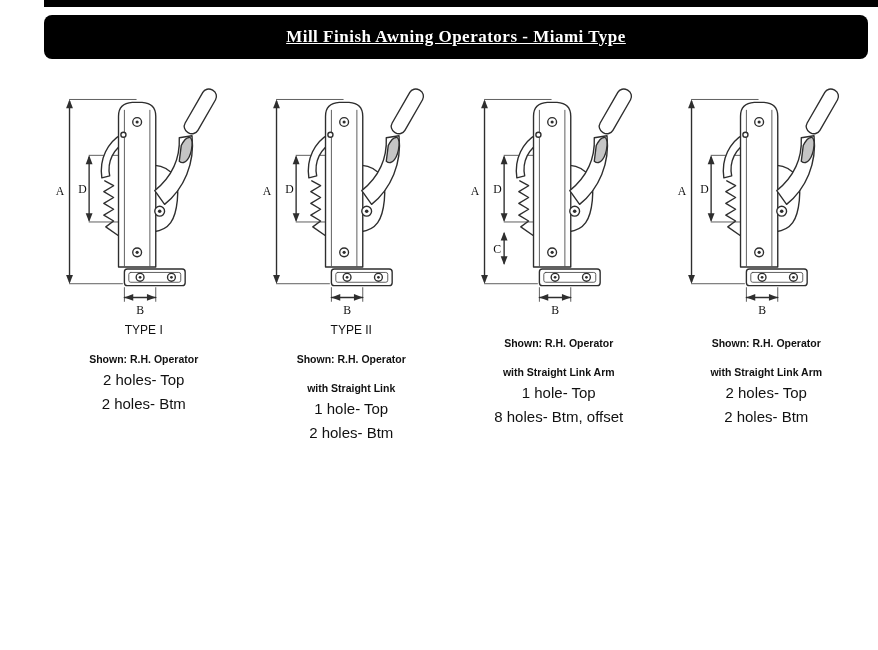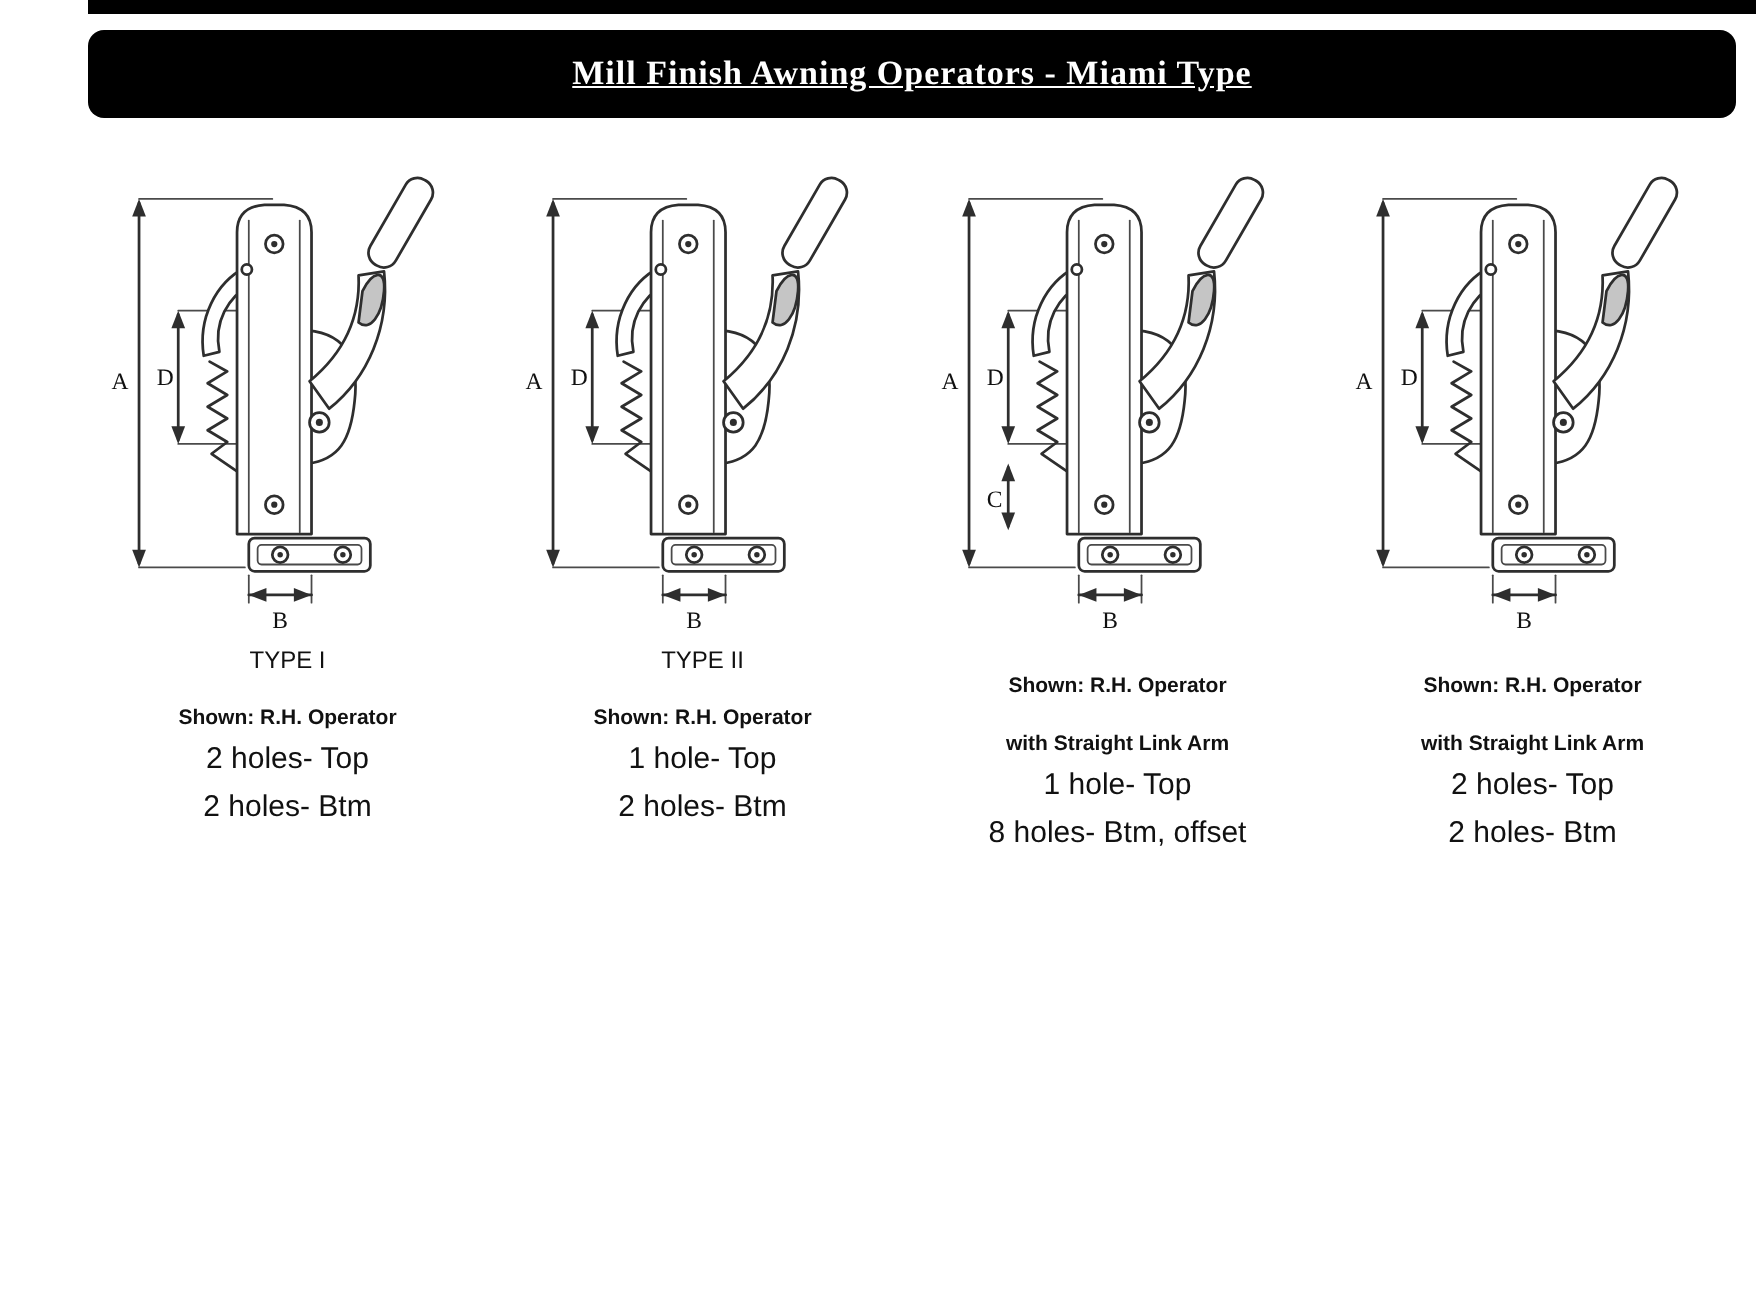--- a/index.html
+++ b/index.html
@@ -229,20 +229,21 @@
     </g>
 
     <text class="dim-label" x="10" y="124">A</text>
     <text class="dim-label" x="33" y="122">D</text>
     <text class="dim-label dim-c" x="33" y="184">C</text>
     <text class="dim-label" x="92" y="246">B</text>
   </svg>
 </div>
     <h3 class="type-label">TYPE II</h3>
     <p class="shown">Shown: R.H. Operator</p>
+    <p class="desc">with Straight Link</p>
     <p class="holes">1 hole- Top</p>
     <p class="holes">2 holes- Btm</p>
   </section>
 
   <section class="operator-col show-c">
     <div class="figure">
   <svg class="op-svg" viewBox="0 0 200 252" width="196" height="247" xmlns="http://www.w3.org/2000/svg">
 
     <line class="thin" x1="24" y1="27" x2="92" y2="27"></line>
     <line class="thin" x1="24" y1="215" x2="78" y2="215"></line>

